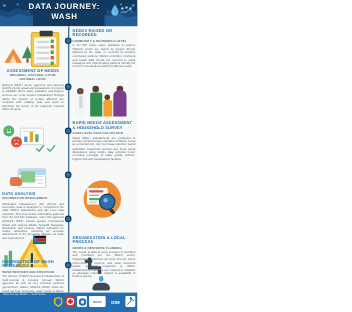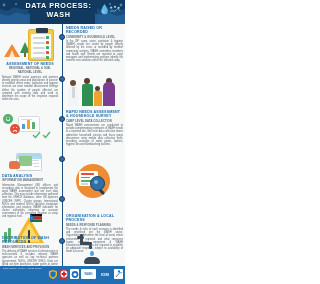--- a/index.html
+++ b/index.html
@@ -277,21 +277,21 @@
       <circle cx="20" cy="4" r="1" fill="#4f94c6"></circle>
     </svg>
     <svg class="wave-r" viewBox="0 0 42 24">
       <path d="M44 10 C38 5,33 14,27 9 C21 4,16 13,10 8 L10 24 L44 24 Z" fill="#1b5182"></path>
       <path d="M44 15 C37 11,32 19,25 14 C19 10,14 18,8 13 L8 24 L44 24 Z" fill="#2a6ba5" opacity=".8"></path>
       <circle cx="34" cy="5" r="1.4" fill="#4f94c6"></circle>
       <circle cx="23" cy="4" r="1" fill="#4f94c6"></circle>
     </svg>
 
     <div class="header-title">
-      <span>DATA PROCESS:</span><br>
+      <span>DATA JOURNEY:</span><br>
       <span>WASH</span>
     </div>
 
     <svg class="drop-icon" width="7" height="11" viewBox="0 0 7 11">
       <path d="M3.5 0 C3.5 0 6.8 4.6 6.8 7 A3.3 3.3 0 0 1 0.2 7 C0.2 4.6 3.5 0 3.5 0 Z" fill="#63b7e8"></path>
       <path d="M2.2 6.4 A1.6 1.6 0 0 0 3.2 8.6" stroke="#bfe4f8" stroke-width=".6" fill="none"></path>
     </svg>
 
     <svg class="logo-mark" width="12" height="11" viewBox="0 0 12 11">
       <path d="M1 7 C3 4,5 8,7 5 C9 2,11 6,11 6" stroke="#9fd2ee" stroke-width=".7" fill="none"></path>

